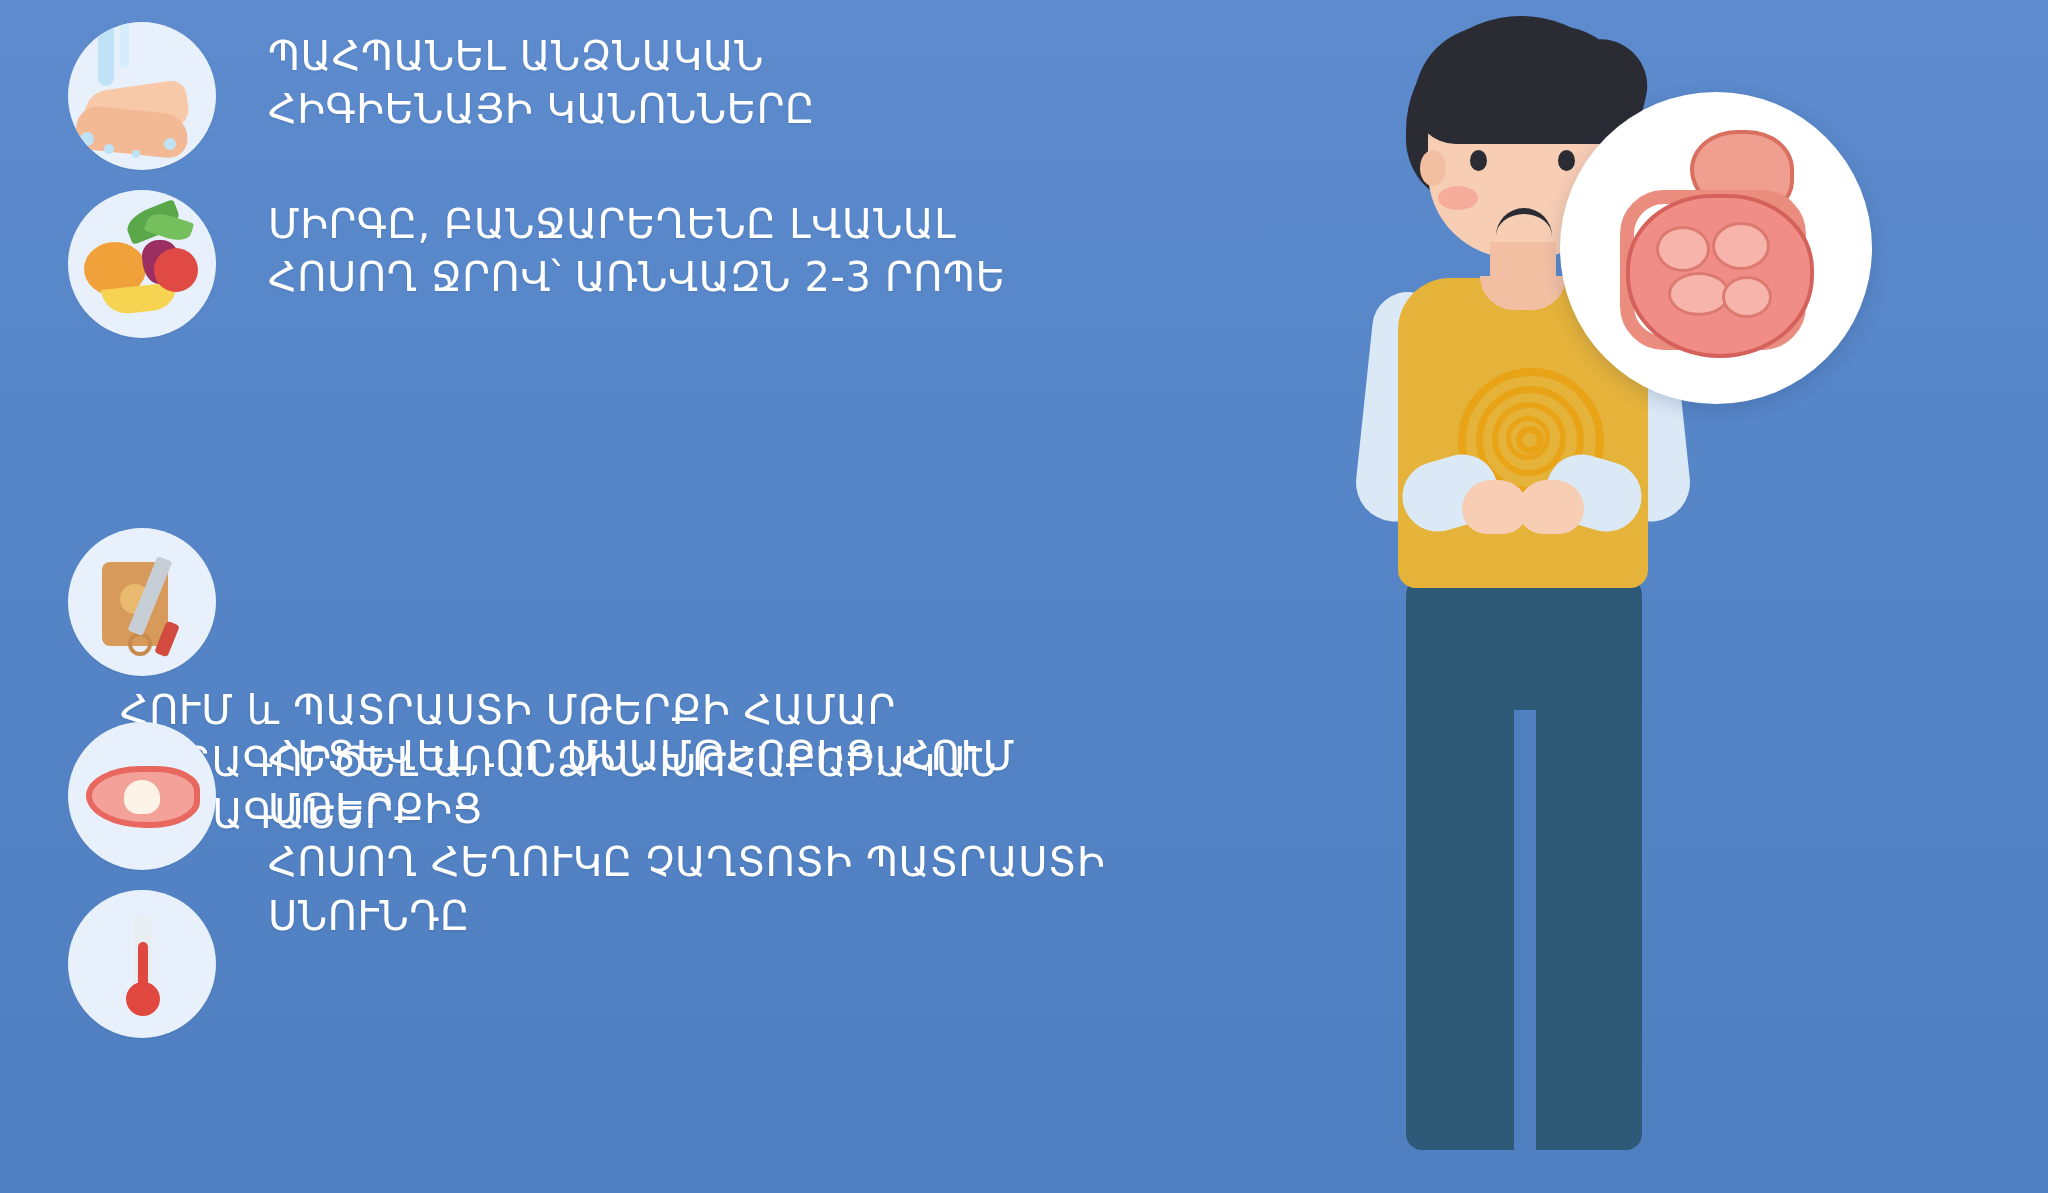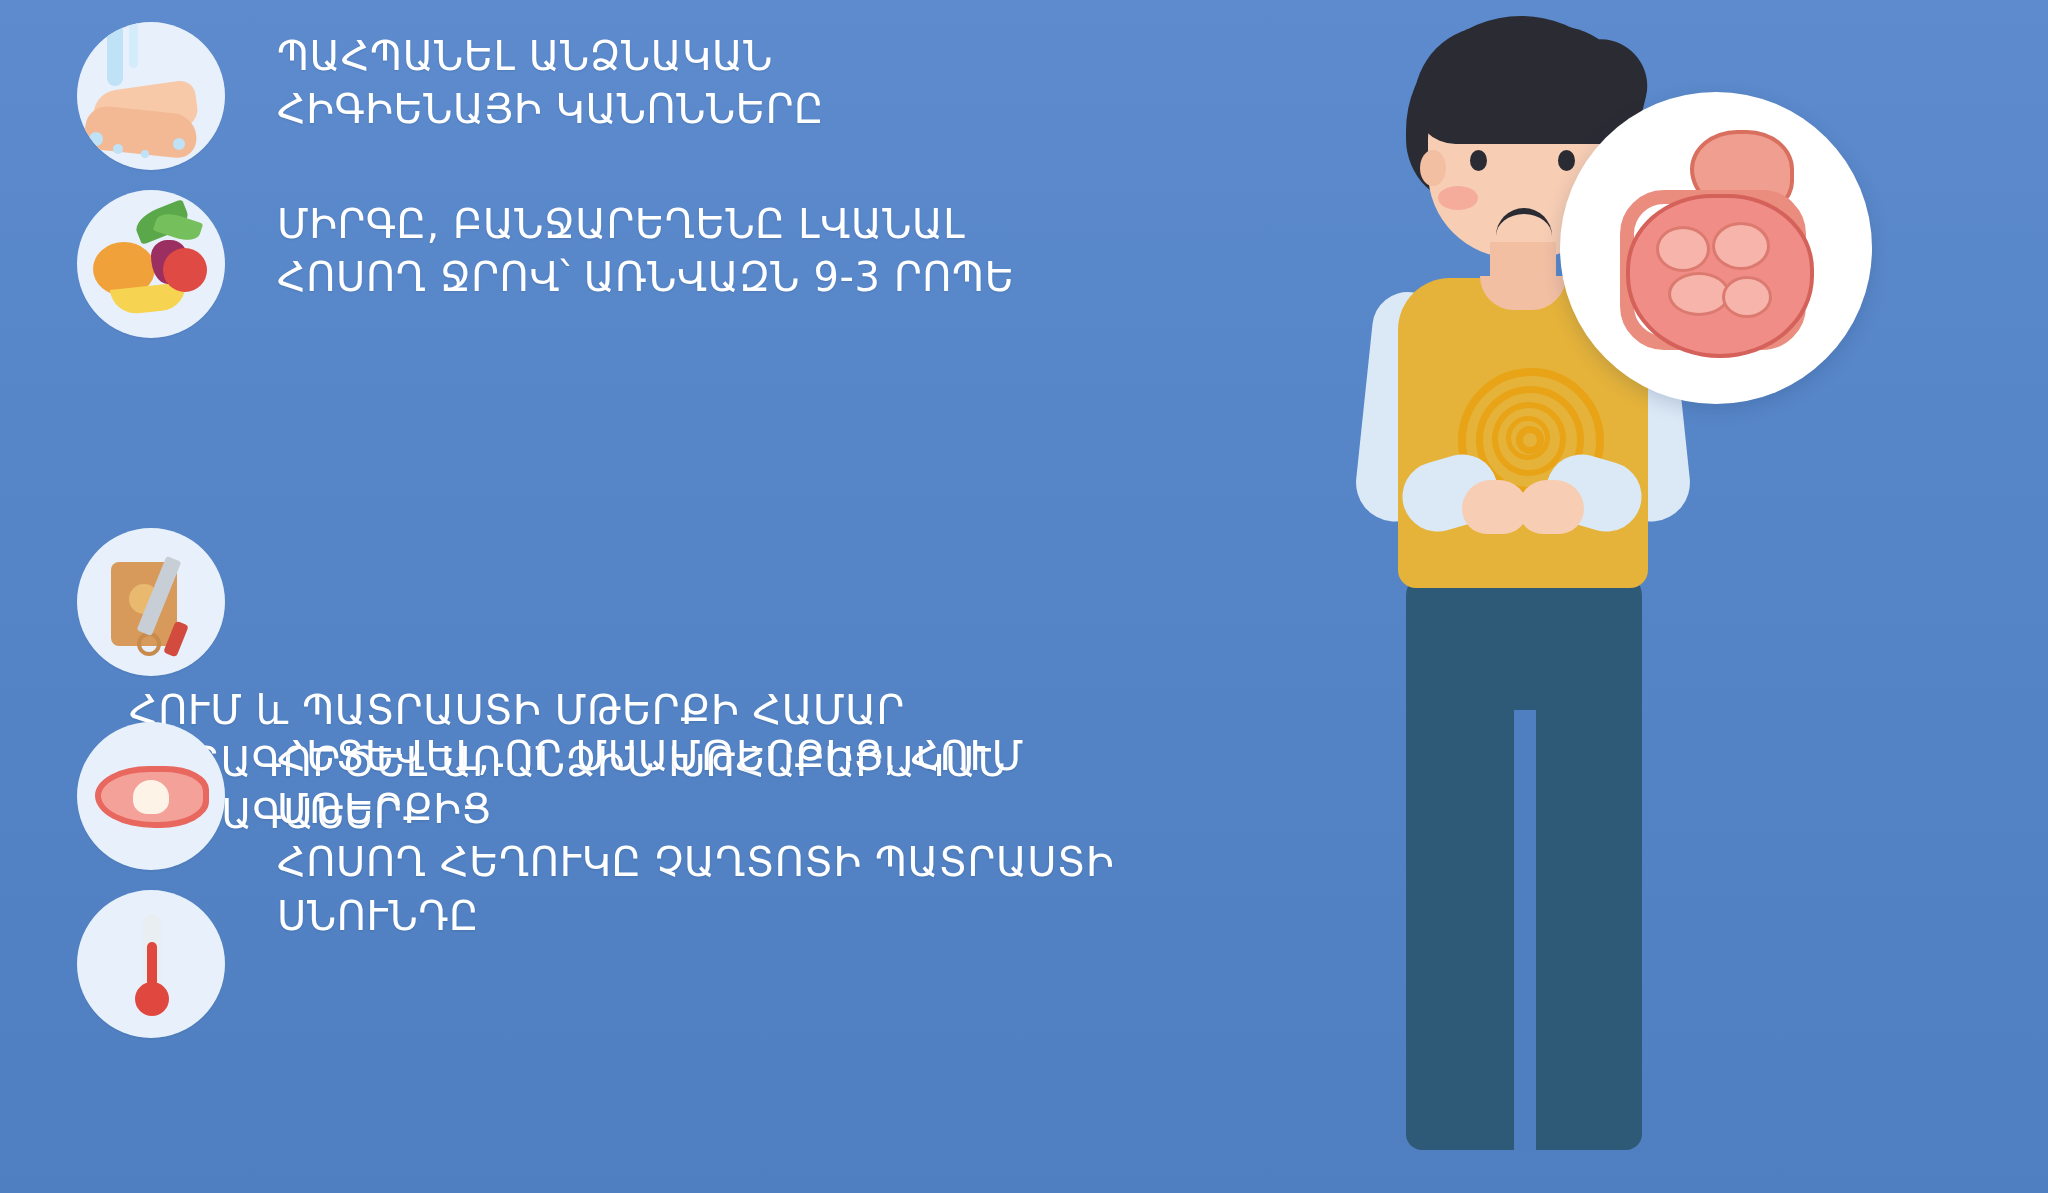--- a/index.html
+++ b/index.html
@@ -12,21 +12,21 @@
   }
   
   #bg{
     position:absolute;inset:0;
     background:linear-gradient(180deg,#5d8bcd 0%,#5585c7 45%,#4f7fc0 100%);
   }
   #root{position:absolute;inset:0;}
 
   
   .tips{
-    position:absolute;left:17px;top:0;width:1180px;height:1040px;
+    position:absolute;left:8px;top:0;width:1180px;height:1040px;
   }
   .tip{
     position:absolute;left:60px;display:flex;align-items:flex-start;
   }
   .tip .badge{
     width:148px;height:148px;border-radius:50%;
     background:#e8f1fb;
     flex:0 0 148px;
     position:relative;overflow:hidden;
     box-shadow:0 2px 0 rgba(0,0,0,.03);
@@ -174,21 +174,21 @@
         <div class="art">
           <div class="fv-leaf"></div>
           <div class="fv-leaf2"></div>
           <div class="fv-pump"></div>
           <div class="fv-banana"></div>
           <div class="fv-beet"></div>
           <div class="fv-apple"></div>
         </div>
       </div>
       <div class="txt">ՄԻՐԳԸ, ԲԱՆՋԱՐԵՂԵՆԸ ԼՎԱՆԱԼ
-ՀՈՍՈՂ ՋՐՈՎ՝ ԱՌՆՎԱԶՆ 9-3 ՐՈՊԵ</div>
+ՀՈՍՈՂ ՋՐՈՎ՝ ԱՌՆՎԱԶՆ 2-3 ՐՈՊԵ</div>
     </div>
 
 
     <div class="tip" data-row="3">
       <div class="badge">
         <div class="art">
           <div class="kb-board"></div>
           <div class="kb-star"></div>
           <div class="kb-hole"></div>
           <div class="kb-knife"></div>

